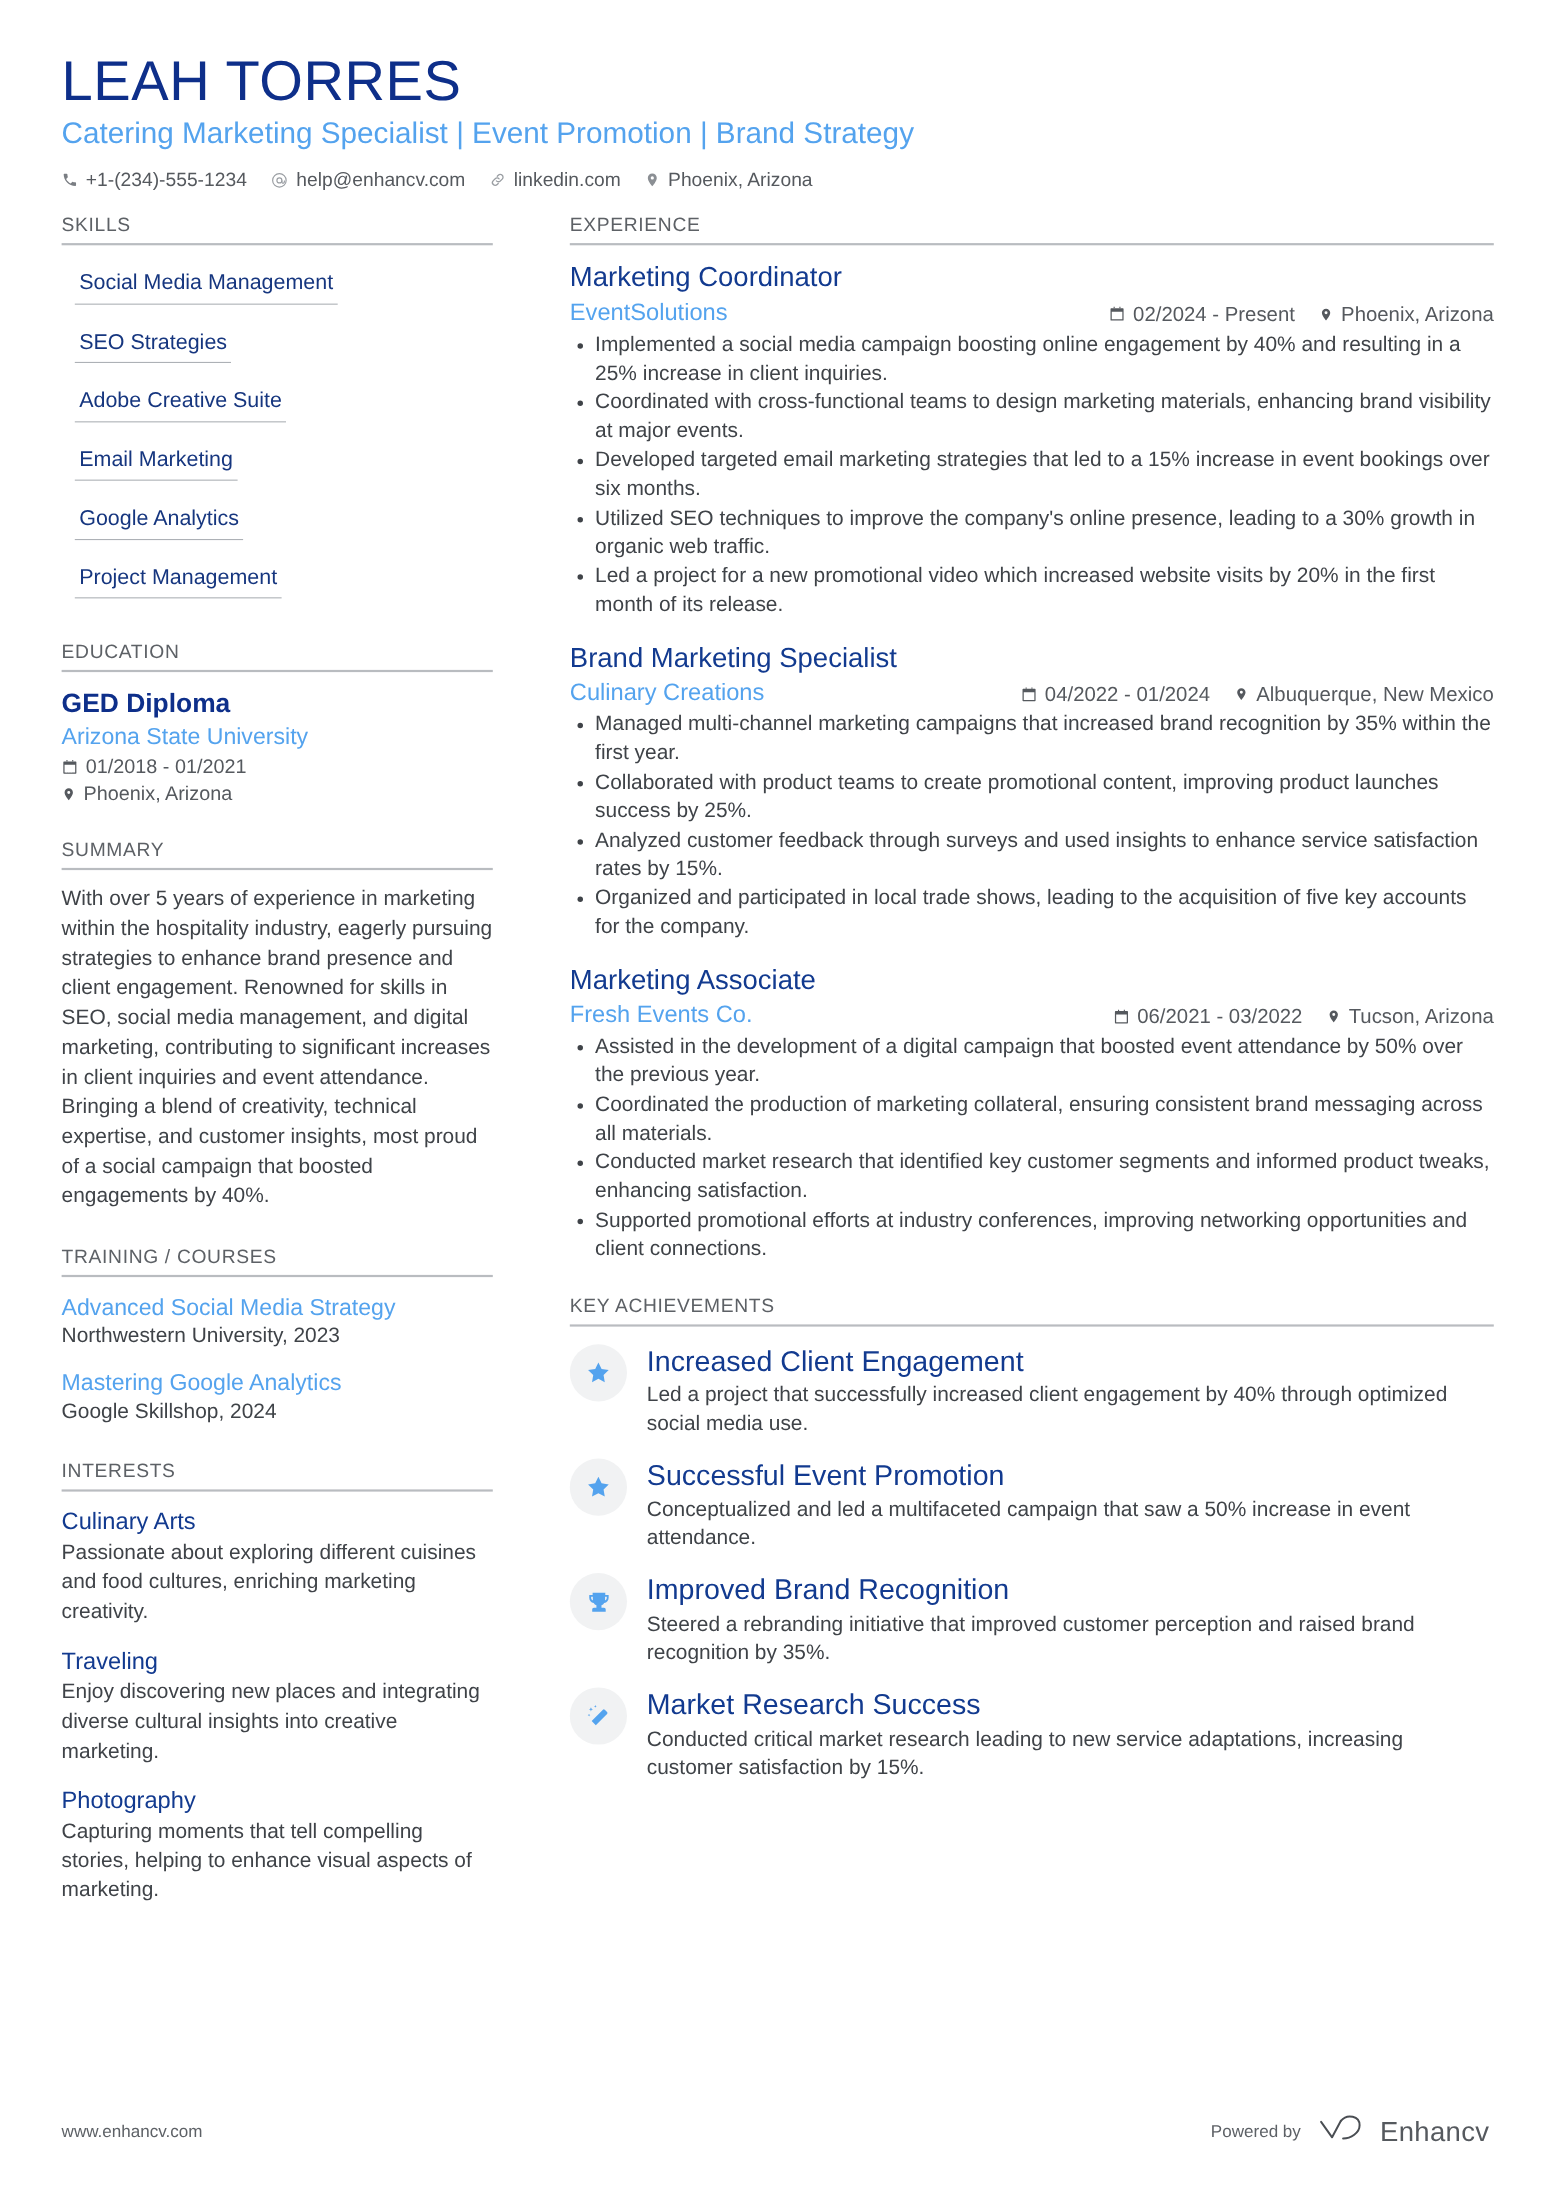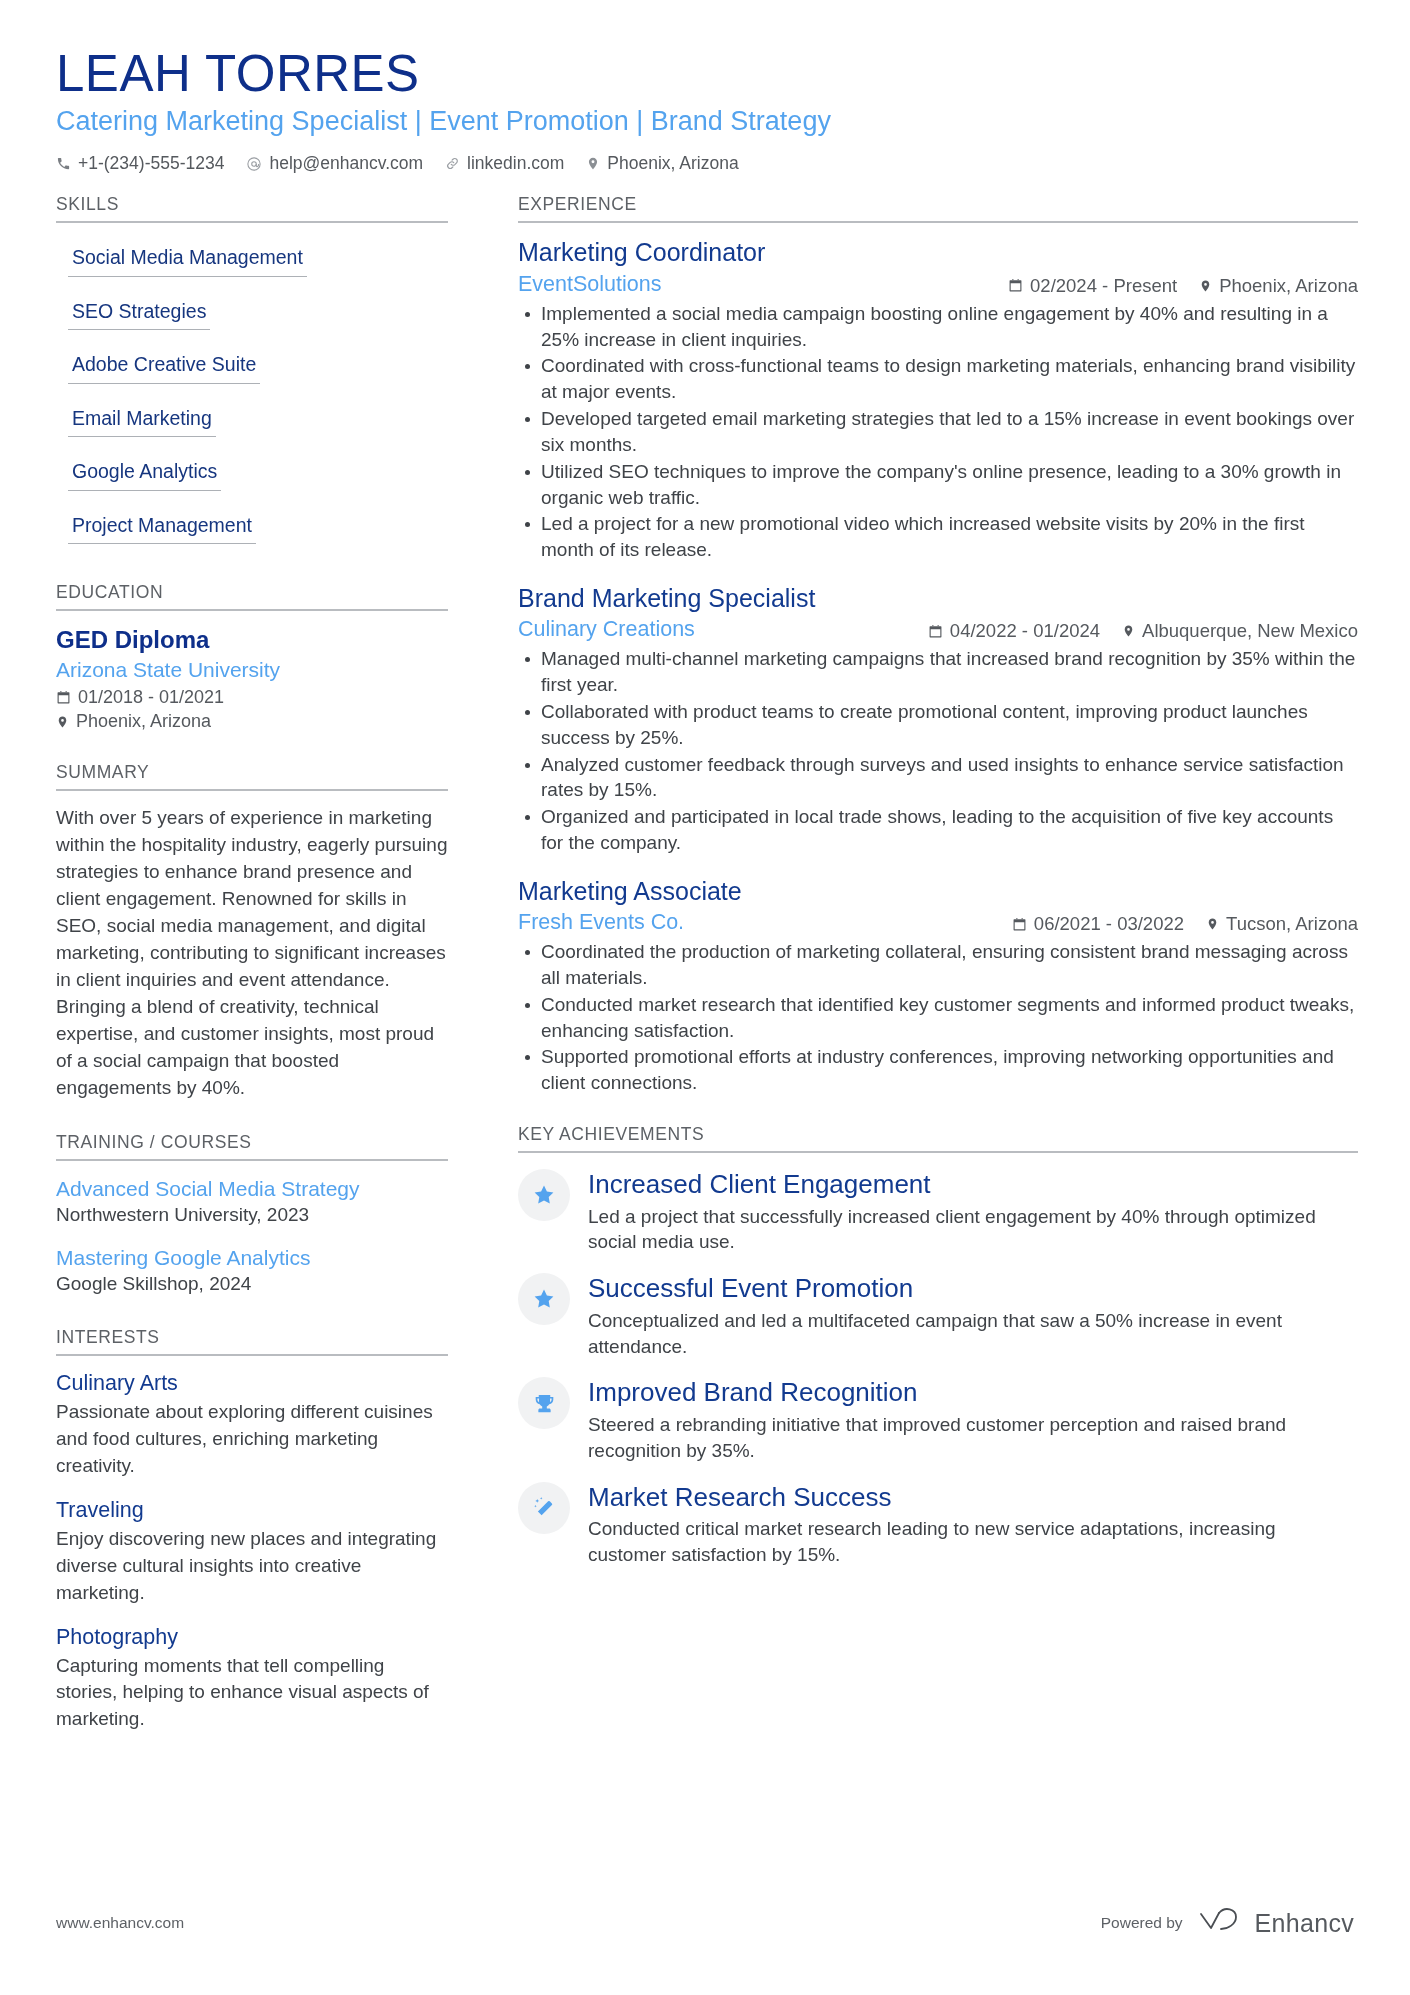--- a/index.html
+++ b/index.html
@@ -214,21 +214,21 @@
     font-size: 19px;
     line-height: 1.36;
     color: #3f4348;
   }
 
   
   .footer {
     position: absolute;
     left: 56px;
     right: 56px;
-    bottom: 56px;
+    bottom: 40px;
     display: flex;
     align-items: center;
     font-size: 15.5px;
     color: #5d6166;
   }
   .footer-url { flex: none; }
   .footer-right {
     margin-left: auto;
     display: flex;
     align-items: center;
@@ -478,20 +478,21 @@
                 <span>
                   <svg width="13" height="16" viewBox="0 0 24 24" fill="#55595e">
                     <path d="M12 2C8.1 2 5 5.1 5 9c0 5.2 7 13 7 13s7-7.8 7-13c0-3.9-3.1-7-7-7zm0 9.5A2.5 2.5 0 1 1 12 6.5a2.5 2.5 0 0 1 0 5z"></path>
                   </svg>
                 </span>
                 <span>Tucson, Arizona</span>
               </span>
             </div>
           </div>
           <ul class="bullets">
+            <li>Assisted in the development of a digital campaign that boosted event attendance by 50% over the previous year.</li>
             <li>Coordinated the production of marketing collateral, ensuring consistent brand messaging across all materials.</li>
             <li>Conducted market research that identified key customer segments and informed product tweaks, enhancing satisfaction.</li>
             <li>Supported promotional efforts at industry conferences, improving networking opportunities and client connections.</li>
           </ul>
         </div>
       </div>
 
       <div class="gap-8"></div>
 
       <div class="sec">

